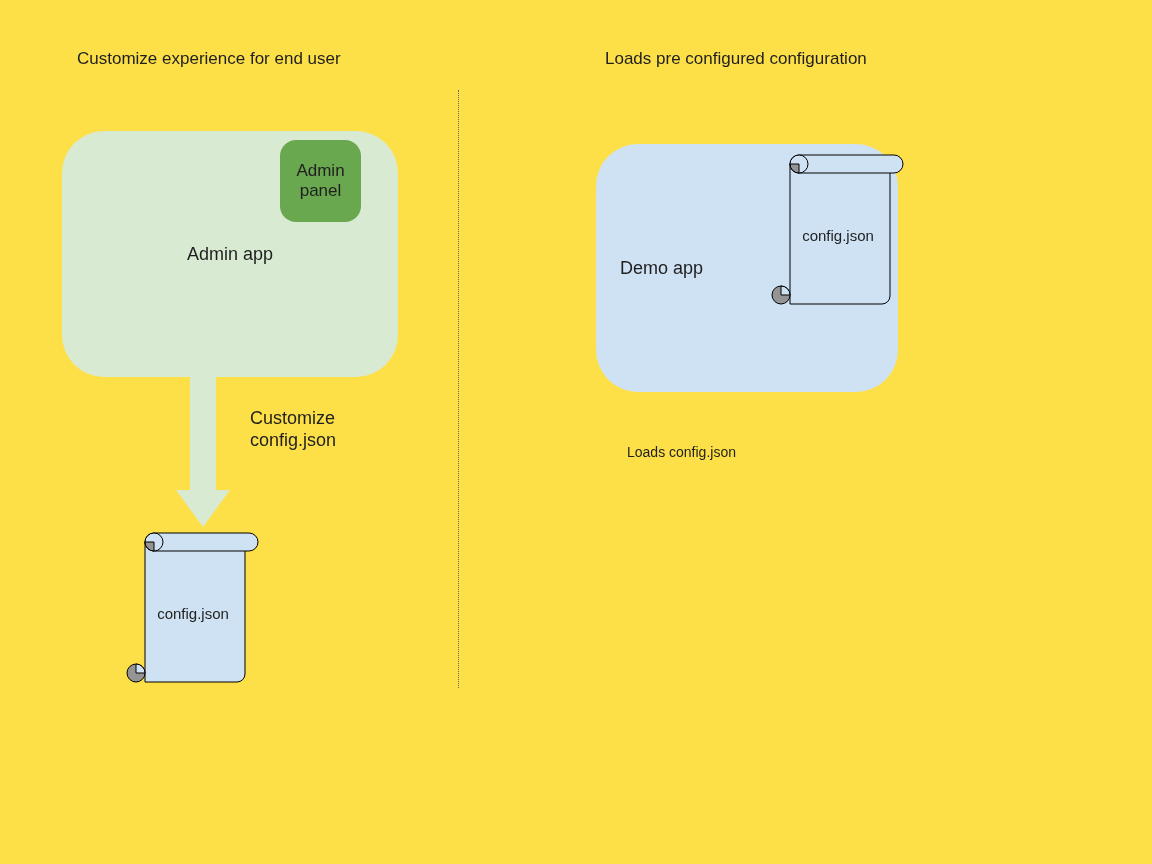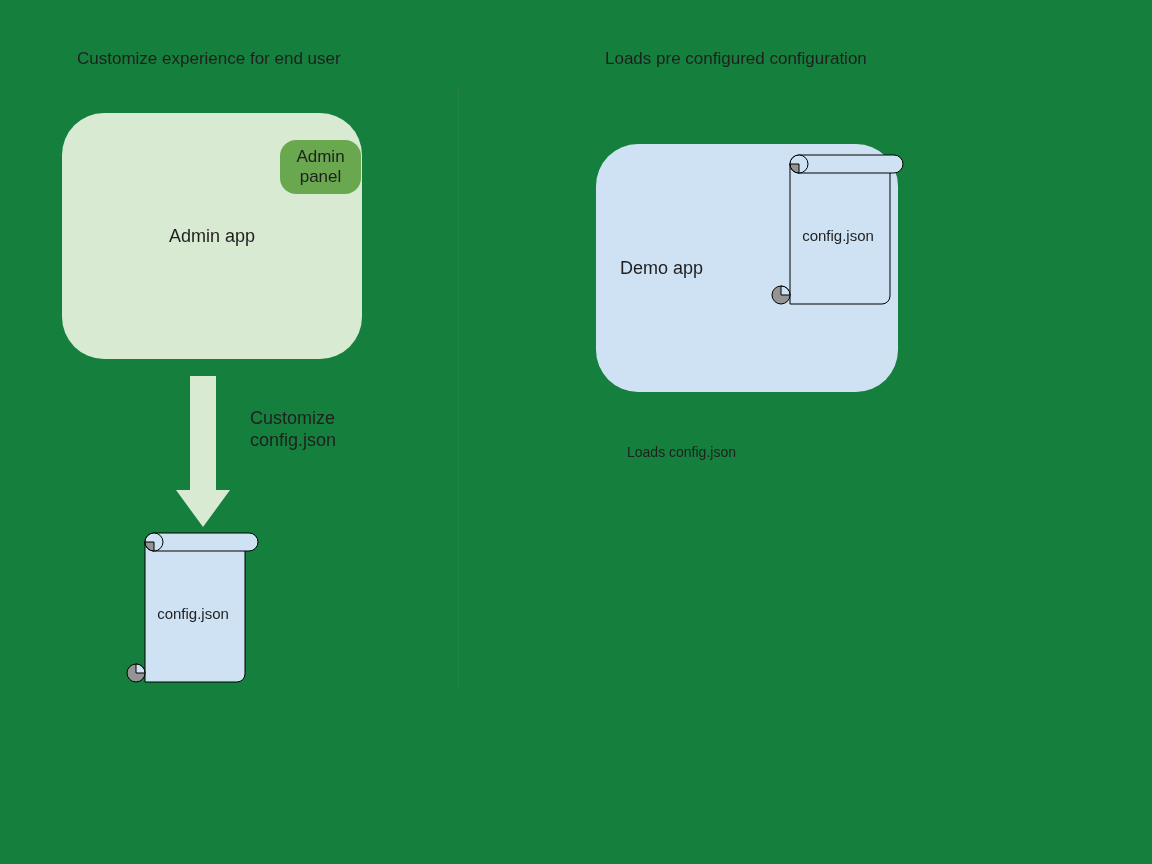--- a/index.html
+++ b/index.html
@@ -1,27 +1,27 @@
 <!DOCTYPE html>
 <html style="--light-green: #d9ead3; --green: #6aa84f; --light-blue: #cfe2f3; --curl-gray: #949494; --outline: #000000; --text: #1f1f1f; --divider: #666666;"><head>
 <meta charset="utf-8">
 <style>
   html,body{margin:0;padding:0;background:#fff;}
   #canvas{
-    position:relative;width:1152px;height:864px;background:#15803d;overflow:hidden;
+    position:relative;width:1152px;height:864px;background:#fde047;overflow:hidden;
     font-family:"Liberation Sans","DejaVu Sans",sans-serif;color:var(--text,#1f1f1f);
   }
   .abs{position:absolute;}
   .section-title{font-size:17px;line-height:20px;white-space:nowrap;}
   .app-box{border-radius:42px;display:flex;align-items:center;justify-content:center;}
-  #admin-app{left:62px;top:113px;width:300px;height:246px;background:var(--light-green);}
+  #admin-app{left:62px;top:131px;width:336px;height:246px;background:var(--light-green);}
   #demo-app{left:596px;top:144px;width:302px;height:248px;background:var(--light-blue);}
   .app-label{font-size:18px;}
   #admin-panel{
-    left:280px;top:140px;width:81px;height:54px;border-radius:16px;
+    left:280px;top:140px;width:81px;height:82px;border-radius:16px;
     background:var(--green);display:flex;align-items:center;justify-content:center;
     text-align:center;font-size:17px;line-height:1.18;
   }
   #demo-app-label{left:620px;top:258px;width:160px;text-align:left;font-size:18px;}
   #left-title{left:77px;top:49px;}
   #right-title{left:605px;top:49px;}
   #download-label{left:250px;top:407px;font-size:18px;line-height:22px;}
   #loads-caption{left:627px;top:444px;font-size:14px;}
   #divider{left:458px;top:90px;height:598px;width:0;border-left:1px dotted var(--divider);}
   #down-arrow{left:170px;top:376px;}

